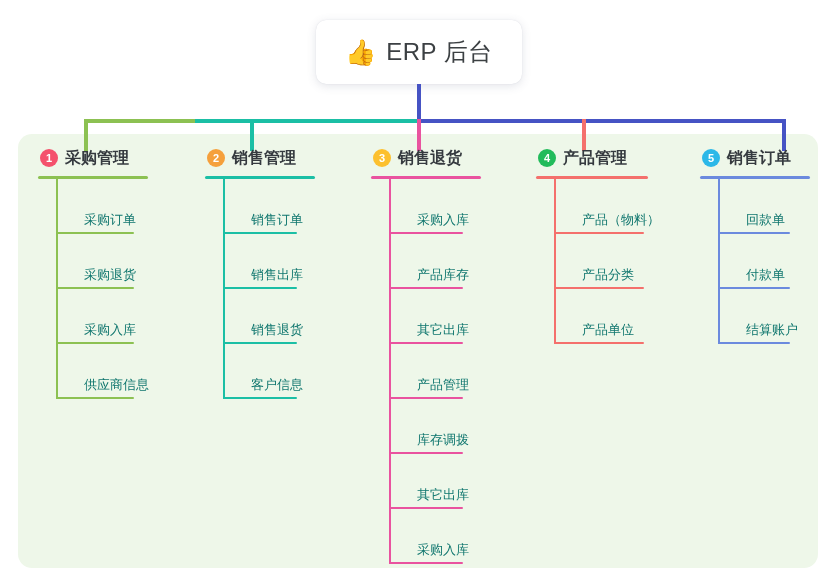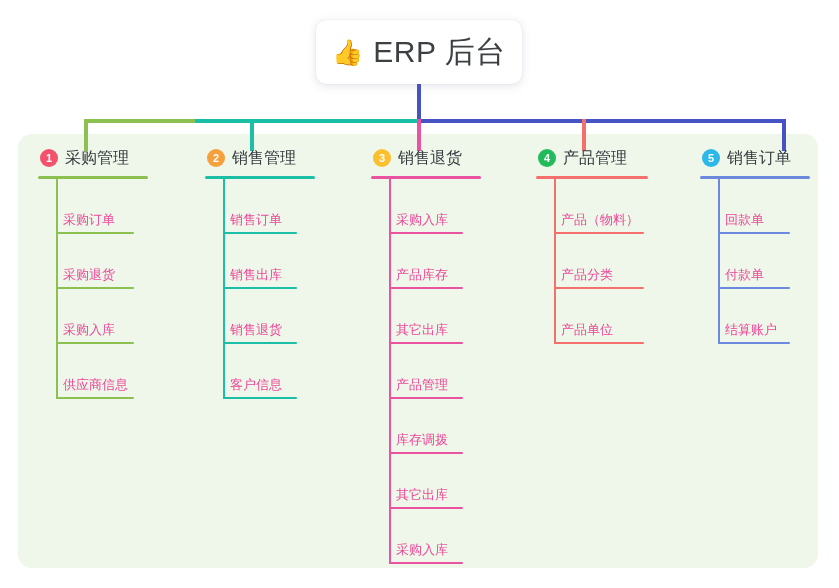--- a/index.html
+++ b/index.html
@@ -31,21 +31,21 @@
     justify-content: center;
     gap: 10px;
     box-sizing: border-box;
   }
   .root-emoji {
     font-size: 25px;
     line-height: 1;
     display: block;
   }
   .root-title {
-    font-size: 30px;
+    font-size: 24px;
     color: #3c4043;
     letter-spacing: 0.5px;
     white-space: nowrap;
   }
 
   
   .panel {
     position: absolute;
     left: 18px;
     top: 134px;
@@ -92,20 +92,21 @@
     font-size: 11px;
     line-height: 18px;
     text-align: center;
     font-weight: bold;
     flex: none;
   }
   .col-title {
     font-size: 16px;
     color: #353a3f;
     white-space: nowrap;
+    font-weight: bold;
   }
   .col-rule {
     height: 3px;
     border-radius: 2px;
     margin-top: 6px;
   }
 
   
   .leaves {
     position: relative;
@@ -121,23 +122,23 @@
   }
   .leaf {
     position: relative;
     height: 55px;
     box-sizing: border-box;
     display: flex;
     align-items: flex-end;
   }
   .leaf-label {
     font-size: 13px;
-    color: #ec4899;
+    color: #0f766e;
     white-space: nowrap;
-    padding-left: 7px;
+    padding-left: 28px;
     padding-bottom: 5px;
     position: relative;
     z-index: 2;
   }
   .leaf-rule {
     position: absolute;
     left: 0;
     bottom: 0;
     height: 2px;
     border-radius: 1px;

